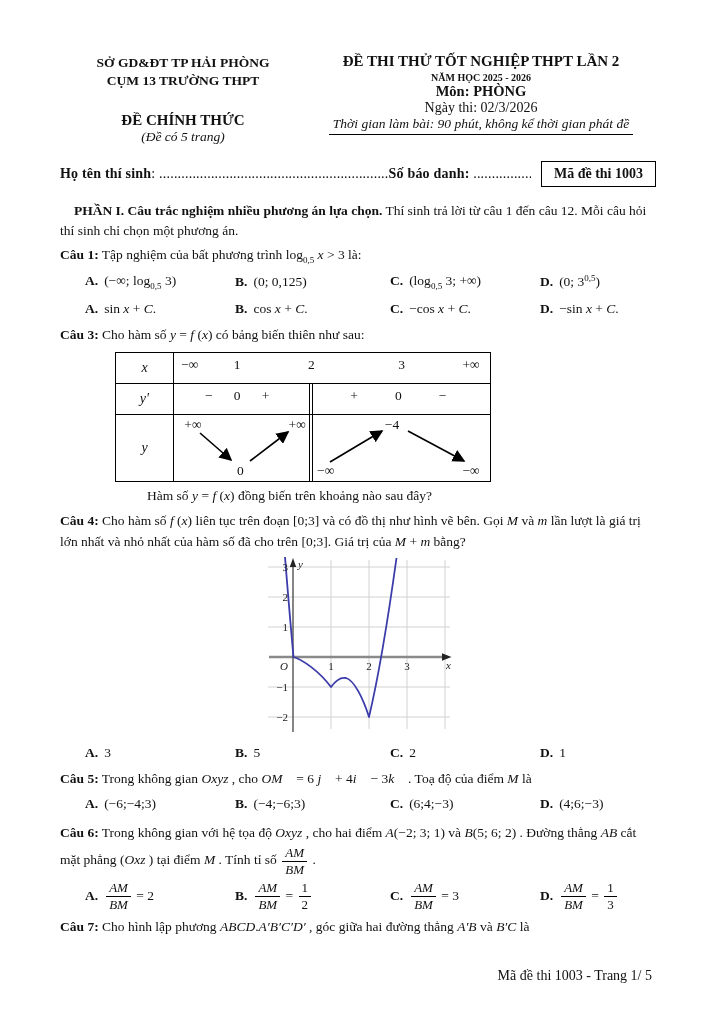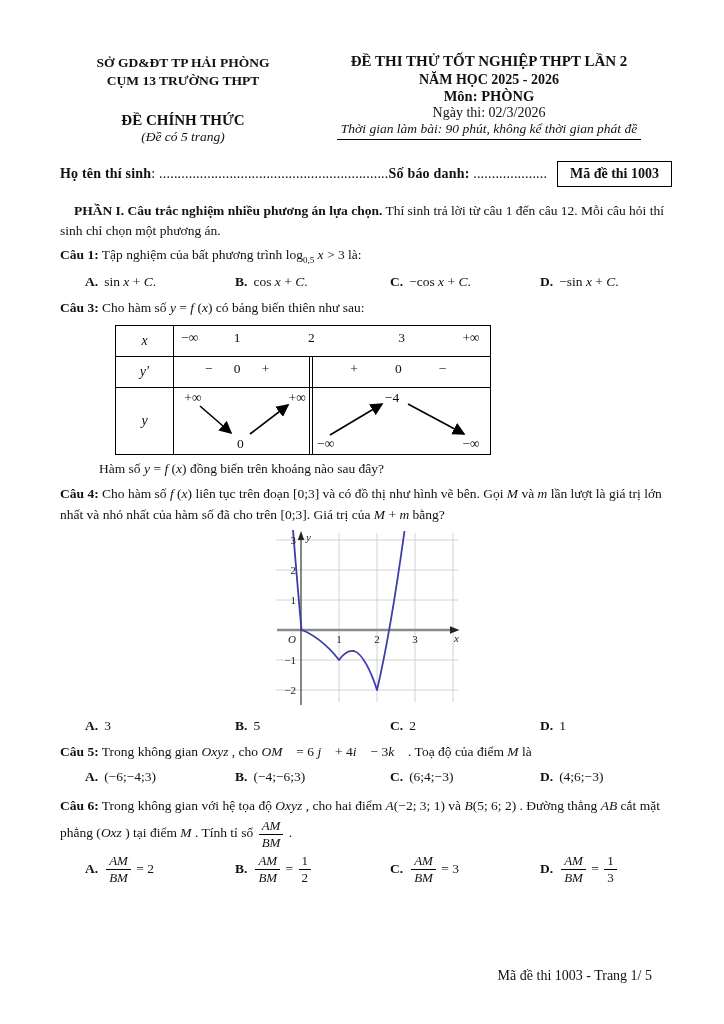--- a/index.html
+++ b/index.html
@@ -1,28 +1,28 @@
 <!DOCTYPE html>
 <html><head>
 <meta charset="utf-8">
 <style>
   * { margin:0; padding:0; box-sizing:border-box; }
   html,body { background:#fff; }
   body { width:724px; height:1024px; font-family:"Liberation Serif","DejaVu Serif",serif; font-size:13.5px; color:#111; position:relative; }
-  .page { position:relative; width:724px; height:1024px; padding:52px 52px 0 60px; overflow:hidden; }
+  .page { position:relative; width:724px; height:1024px; padding:52px 68px 0 60px; overflow:hidden; }
 
   
   .header { display:flex; }
   .h-left { flex:0 0 246px; text-align:center; padding-top:2px; }
   .h-right { flex:1; text-align:center; }
   .h-left .l1,.h-left .l2 { font-weight:bold; font-size:13.5px; line-height:1.35; }
   .h-left .l3 { font-weight:bold; font-size:15px; margin-top:22px; }
   .h-left .l4 { font-style:italic; font-size:13.5px; }
   .h-right .t1 { font-weight:bold; font-size:15px; line-height:1.3; }
-  .h-right .t2 { font-weight:bold; font-size:14px; }
+  .h-right .t2 { font-weight:bold; font-size:10px; }
   .h-right .t3 { font-weight:bold; font-size:14.5px; }
   .h-right .t4 { font-size:14px; }
   .h-right .t5 { font-style:italic; font-size:13.5px; display:inline-block; border-bottom:1.2px solid #000; padding:0 4px 2px; }
 
   
   .info-row { display:flex; align-items:center; margin-top:16px; }
   .info-text { flex:1; font-size:14px; white-space:nowrap; overflow:hidden; letter-spacing:.2px; }
   .info-text b { font-size:14px;margin-top:36px; }
   .code-box { border:1.4px solid #000; font-weight:bold; font-size:14px; padding:4px 12px; margin-left:10px; white-space:nowrap; }
 
@@ -94,20 +94,26 @@
     </div>
     <div class="code-box">Mã đề thi 1003</div>
   </div>
 
   <div class="part1">
     <b>PHẦN I. Câu trắc nghiệm nhiều phương án lựa chọn.</b><span> Thí sinh trả lời từ câu 1 đến câu 12. Mỗi câu hỏi thí sinh chỉ chọn một phương án.</span>
   </div>
 
   <div class="q">
     <p class="q-text"><b class="qlab">Câu 1:</b> <span>Tập nghiệm của bất phương trình log<sub>0,5</sub> <i>x</i> &gt; 3 là:</span></p>
+    <div class="opts">
+      <div class="opt"><b>A.</b><span>(−∞; log<sub>0,5</sub> 3)</span></div>
+      <div class="opt"><b>B.</b><span>(0; 0,125)</span></div>
+      <div class="opt"><b>C.</b><span>(log<sub>0,5</sub> 3; +∞)</span></div>
+      <div class="opt"><b>D.</b><span>(0; 3<sup>0,5</sup>)</span></div>
+    </div>
   </div>
 
   <div class="q">
     <div class="opts">
       <div class="opt"><b>A.</b><span>sin <i>x</i> + <i>C</i>.</span></div>
       <div class="opt"><b>B.</b><span>cos <i>x</i> + <i>C</i>.</span></div>
       <div class="opt"><b>C.</b><span>−cos <i>x</i> + <i>C</i>.</span></div>
       <div class="opt"><b>D.</b><span>−sin <i>x</i> + <i>C</i>.</span></div>
     </div>
   </div>
@@ -156,21 +162,21 @@
           <span class="vbot" style="left:21%">0</span>
           <span class="vtop" style="left:39%">+∞</span>
           <span class="vbot" style="left:48%">−∞</span>
           <span class="vtop" style="left:69%">−4</span>
           <span class="vbot" style="left:94%">−∞</span>
           <div class="dbl"></div>
         </div>
       </div>
     </div>
 
-    <p class="q-text" style="margin-left:39px">Hàm số <i>y</i> = <i>f</i> (<i>x</i>) đồng biến trên khoảng nào sau đây?</p>
+    <p class="q-text" style="margin-left:87px">Hàm số <i>y</i> = <i>f</i> (<i>x</i>) đồng biến trên khoảng nào sau đây?</p>
   </div>
 
   <div class="q">
     <p class="q-text"><b class="qlab">Câu 4:</b> <span>Cho hàm số <i>f</i> (<i>x</i>) liên tục trên đoạn [0;3] và có đồ thị như hình vẽ bên. Gọi <i>M</i> và <i>m</i> lần lượt là giá trị lớn nhất và nhỏ nhất của hàm số đã cho trên [0;3]. Giá trị của <i>M</i> + <i>m</i> bằng?</span></p>
 
     <div class="graph-wrap">
       <svg class="graph" viewBox="0 0 190 178" width="190" height="178">
 
         <g stroke="#cdcdcd" stroke-width="0.9">
           <line x1="68" y1="3" x2="68" y2="172"></line>
@@ -251,16 +257,19 @@
       <div class="opt"><b>D.</b><span><span class="frac">
               <span class="ft"><i>AM</i></span>
               <span class="fb"><i>BM</i></span>
             </span> = <span class="frac">
               <span class="ft">1</span>
               <span class="fb">3</span>
             </span></span></div>
     </div>
   </div>
 
+  <div class="q">
+    <p class="q-text"><b class="qlab">Câu 7:</b> <span>Cho hình lập phương <i>ABCD</i>.<i>A′B′C′D′</i> , góc giữa hai đường thẳng <i>A′B</i> và <i>B′C</i> là</span></p>
+  </div>
 
   <div class="footer">Mã đề thi 1003 - Trang 1/ 5</div>
 
 </div>
 
 </body></html>

